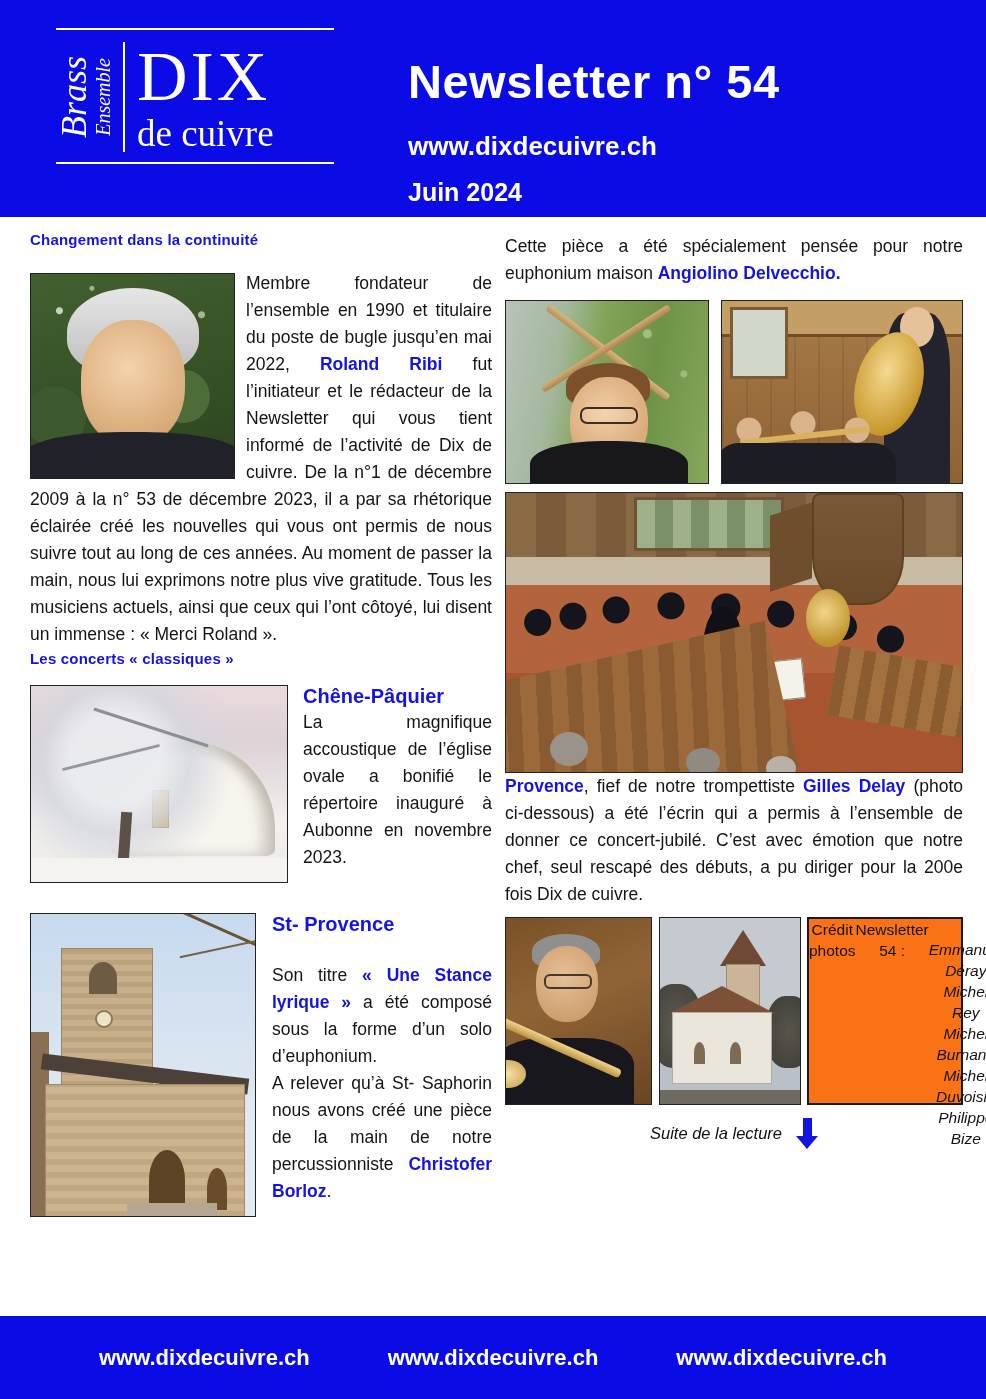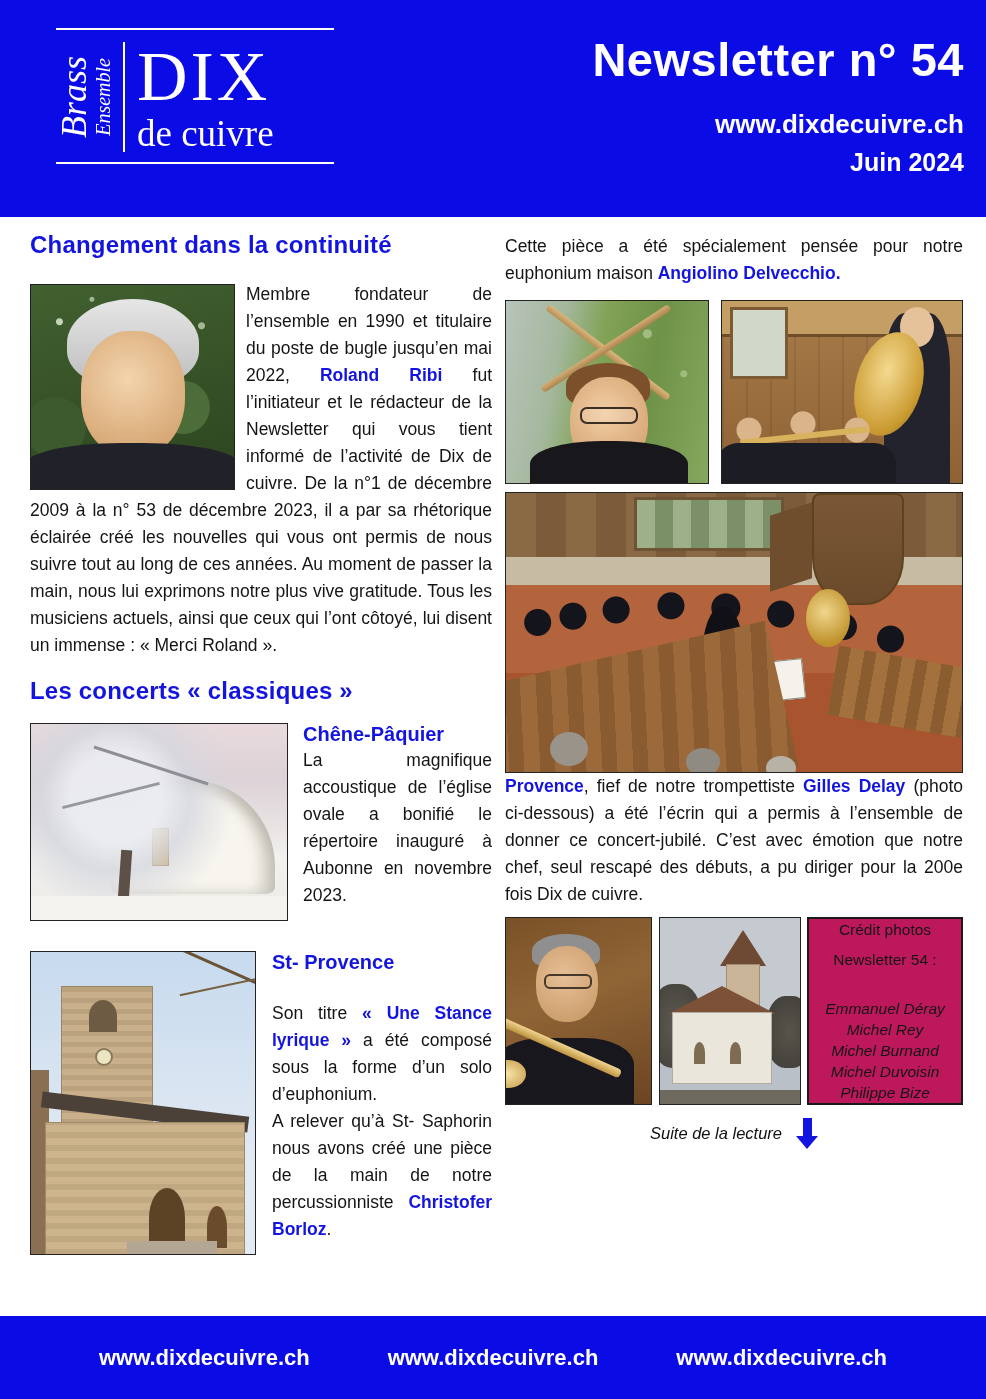--- a/index.html
+++ b/index.html
@@ -17,42 +17,42 @@
   .logo{position:absolute;left:56px;top:28px;width:278px;padding:12px 0 10px;
         border-top:2px solid #fff;border-bottom:2px solid #fff;display:flex;align-items:center}
   .vtext{writing-mode:vertical-rl;transform:rotate(180deg);
          font-family:"Liberation Serif","DejaVu Serif",serif;font-style:italic;line-height:1;color:#fff}
   .vtext.brass{font-size:36px}
   .vtext.ensemble{font-size:20px;margin-left:1px}
   .logo-rule{width:2px;align-self:stretch;background:#fff;margin:0 12px 0 10px}
   .logo-main{display:flex;flex-direction:column;line-height:1}
   .logo-dix{font-family:"Liberation Serif","DejaVu Serif",serif;font-size:70px;letter-spacing:3px}
   .logo-cuivre{font-family:"Liberation Serif","DejaVu Serif",serif;font-size:37px;margin-top:3px}
-  .header-right{position:absolute;left:408px;right:22px;top:32px;text-align:right}
+  .header-right{position:absolute;left:408px;right:22px;top:54px;text-align:left}
   .nl-title{font-size:47px;font-weight:bold;letter-spacing:.5px}
   .nl-site{font-size:26px;font-weight:bold;margin-top:22px}
-  .nl-date{font-size:25px;font-weight:bold;margin-top:8px}
+  .nl-date{font-size:25px;font-weight:bold;margin-top:16px}
 
   
   .col{position:absolute;top:217px}
   .col-left{left:30px;width:462px}
   .col-right{left:505px;width:458px}
-  .section-head{color:var(--accent);font-size:24px;font-weight:bold;margin:14px 0 0;letter-spacing:.2px}
+  .section-head{color:var(--accent);font-size:15px;font-weight:bold;margin:14px 0 0;letter-spacing:.2px}
   .txt{font-size:17.5px;line-height:27px;text-align:justify;margin:0}
   .run-accent,.mini-head{color:var(--accent);font-weight:bold}
   .mini-head{font-size:20px;margin:0 0 1px;text-align:left}
   .clearfix::after{content:"";display:block;clear:both}
 
   .roland-wrap{margin-top:22px}
   .duo-caption{text-align:center;font-size:16px;margin-top:9px;color:#222}
   .h200{margin-top:9px;font-size:23px}
   .provence{}
   .panels{display:flex;justify-content:space-between;margin-top:9px}
-  .credit-box{width:156px;height:188px;border:2px solid #1a1a1a;background:#be185d;
-              display:flex;flex-direction:column;justify-content:space-between;text-align:center;
+  .credit-box{width:156px;height:188px;border:2px solid #1a1a1a;background:#f97316;
+              display:flex;justify-content:flex-start;text-align:center;
               font-size:15.5px;line-height:21px}
   .credit-names{font-style:italic;margin-top:20px}
   .suite{display:flex;align-items:flex-start;justify-content:center;gap:14px;margin-top:13px;
          font-style:italic;font-size:16.5px;color:#111}
   .suite-label{margin-top:6px}
   .arrow-icon{display:inline-block}
   .arrow-icon .shaft{width:9px;height:18px;background:var(--accent);margin:0 auto}
   .arrow-icon .tip{width:0;height:0;border-left:11px solid transparent;border-right:11px solid transparent;
                    border-top:13px solid var(--accent)}
 
@@ -229,21 +229,21 @@
 
     <div class="roland-wrap clearfix">
       <div class="ph ph-roland">
         <div class="abs hair"></div>
         <div class="abs face"></div>
         <div class="abs shirt"></div>
       </div>
       <p class="txt"><span>Membre fondateur de l’ensemble en 1990 et titulaire du poste de bugle jusqu’en mai 2022, </span><span class="run-accent">Roland Ribi</span><span> fut l’initiateur et le rédacteur de la Newsletter qui vous tient informé de l’activité de Dix de cuivre. De la n°1 de décembre 2009 à la n° 53 de décembre 2023, il a par sa rhétorique éclairée créé les nouvelles qui vous ont permis de nous suivre tout au long de ces années. Au moment de passer la main, nous lui exprimons notre plus vive gratitude. Tous les musiciens actuels, ainsi que ceux qui l’ont côtoyé, lui disent un immense : « Merci Roland ».</span></p>
     </div>
 
-    <h2 class="section-head" style="margin-top:18px">Les concerts « classiques »</h2>
+    <h2 class="section-head" style="margin-top:2px">Les concerts « classiques »</h2>
 
     <div class="clearfix" style="margin-top:18px">
       <div class="ph ph-chene">
         <div class="abs church"></div>
         <div class="abs church-door"></div>
         <div class="abs canopy"></div>
         <div class="abs branch1"></div>
         <div class="abs branch2"></div>
         <div class="abs trunk"></div>
         <div class="abs snow"></div>

